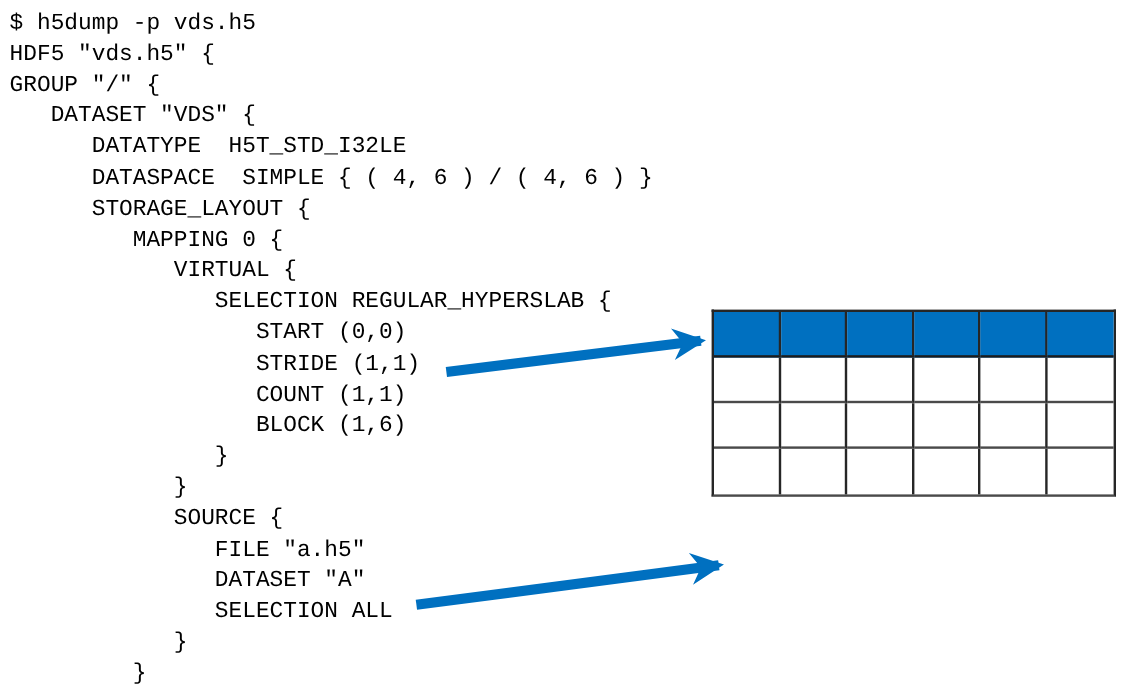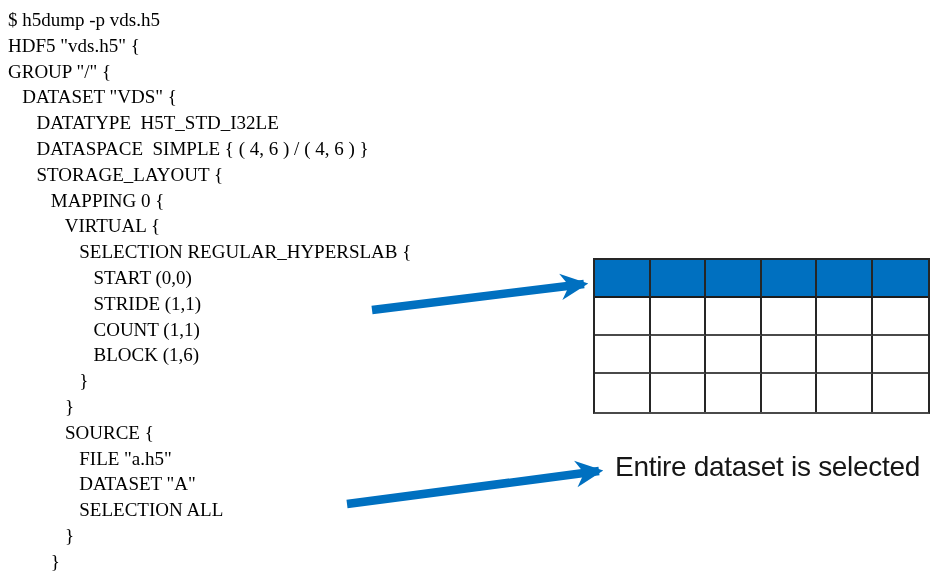--- a/index.html
+++ b/index.html
@@ -12,21 +12,21 @@
   body{
     width:948px;height:573px;overflow:hidden;position:relative;
     font-family:"Liberation Sans",sans-serif;
   }
   .canvas{position:absolute;inset:0;width:948px;height:573px;background:#ffffff;}
 
   
   .code{
     position:absolute;left:0;top:0;
     padding:7px 0 0 8px;
-    font-family:Liberation Serif, serif;
+    font-family:Liberation Mono, monospace;
     font-size:19px;line-height:25.8px;
     color:#000000;white-space:pre;
   }
 
   
   .grid{
     position:absolute;left:593px;top:258px;width:337px;height:156px;
     display:grid;
     grid-template-columns:repeat(6,1fr);
     grid-template-rows:repeat(4,1fr);
@@ -112,14 +112,13 @@
   <svg class="overlay" viewBox="0 0 948 573" xmlns="http://www.w3.org/2000/svg">
     <defs>
       <marker id="ah" viewBox="0 0 10 10" refX="8.5" refY="5" markerWidth="3.4" markerHeight="3.4" markerUnits="strokeWidth" orient="auto">
         <path d="M0.4,0.4 L10,5 L0.4,9.6 L3.3,5 Z" fill="var(--accent)"></path>
       </marker>
     </defs>
     <line class="arrow" x1="372" y1="310" x2="584" y2="284" marker-end="url(#ah)"></line>
     <line class="arrow" x1="347" y1="504" x2="599" y2="471" marker-end="url(#ah)"></line>
   </svg>
 
-  <div class="label">Entire dataset is selected</div>
 </div>
 
 </body></html>

